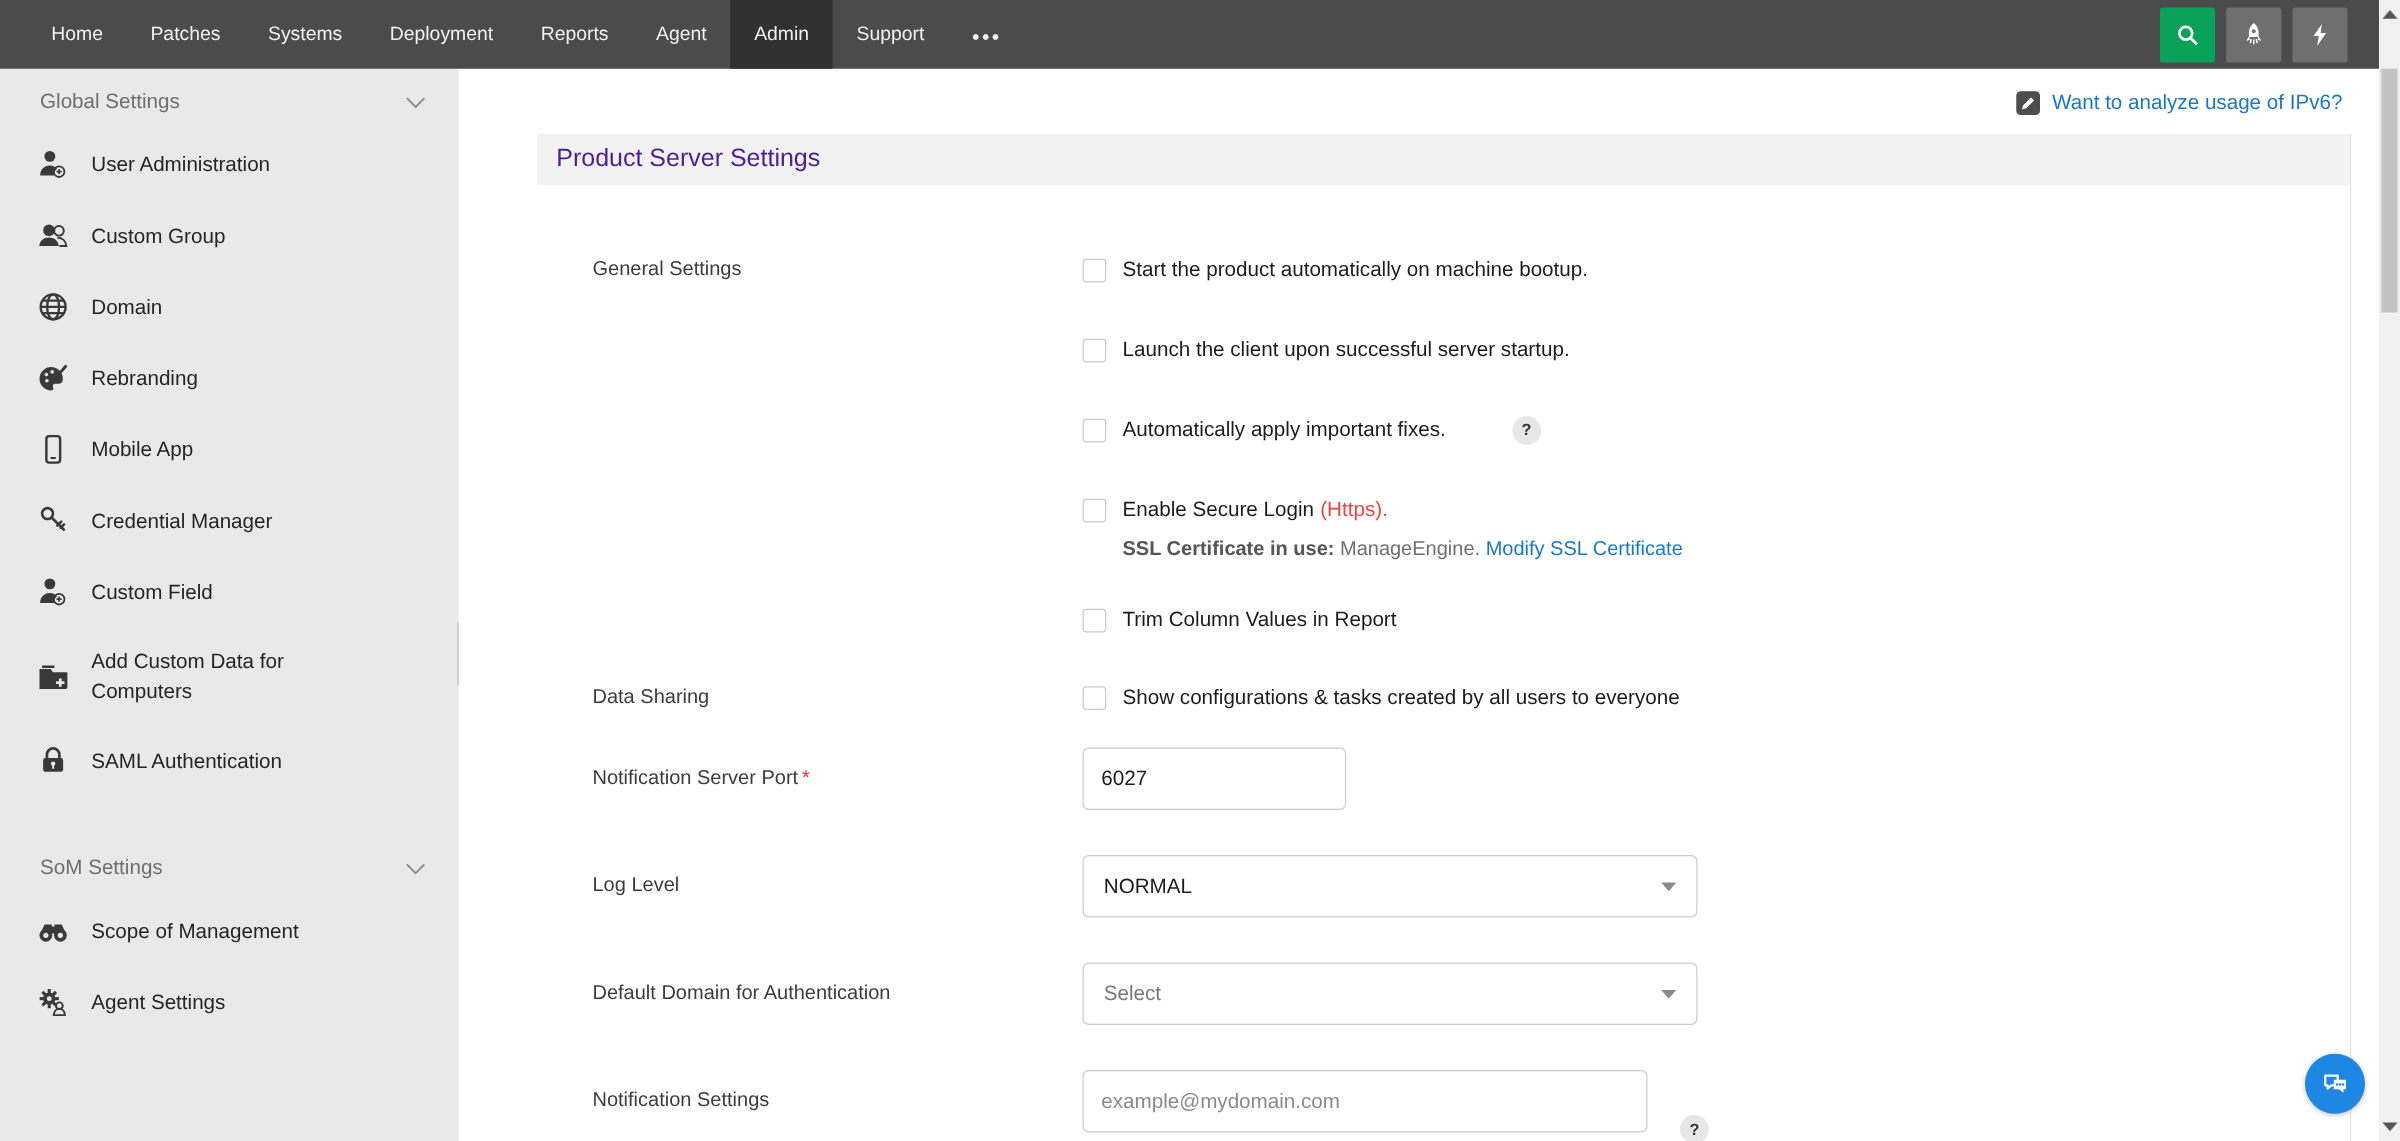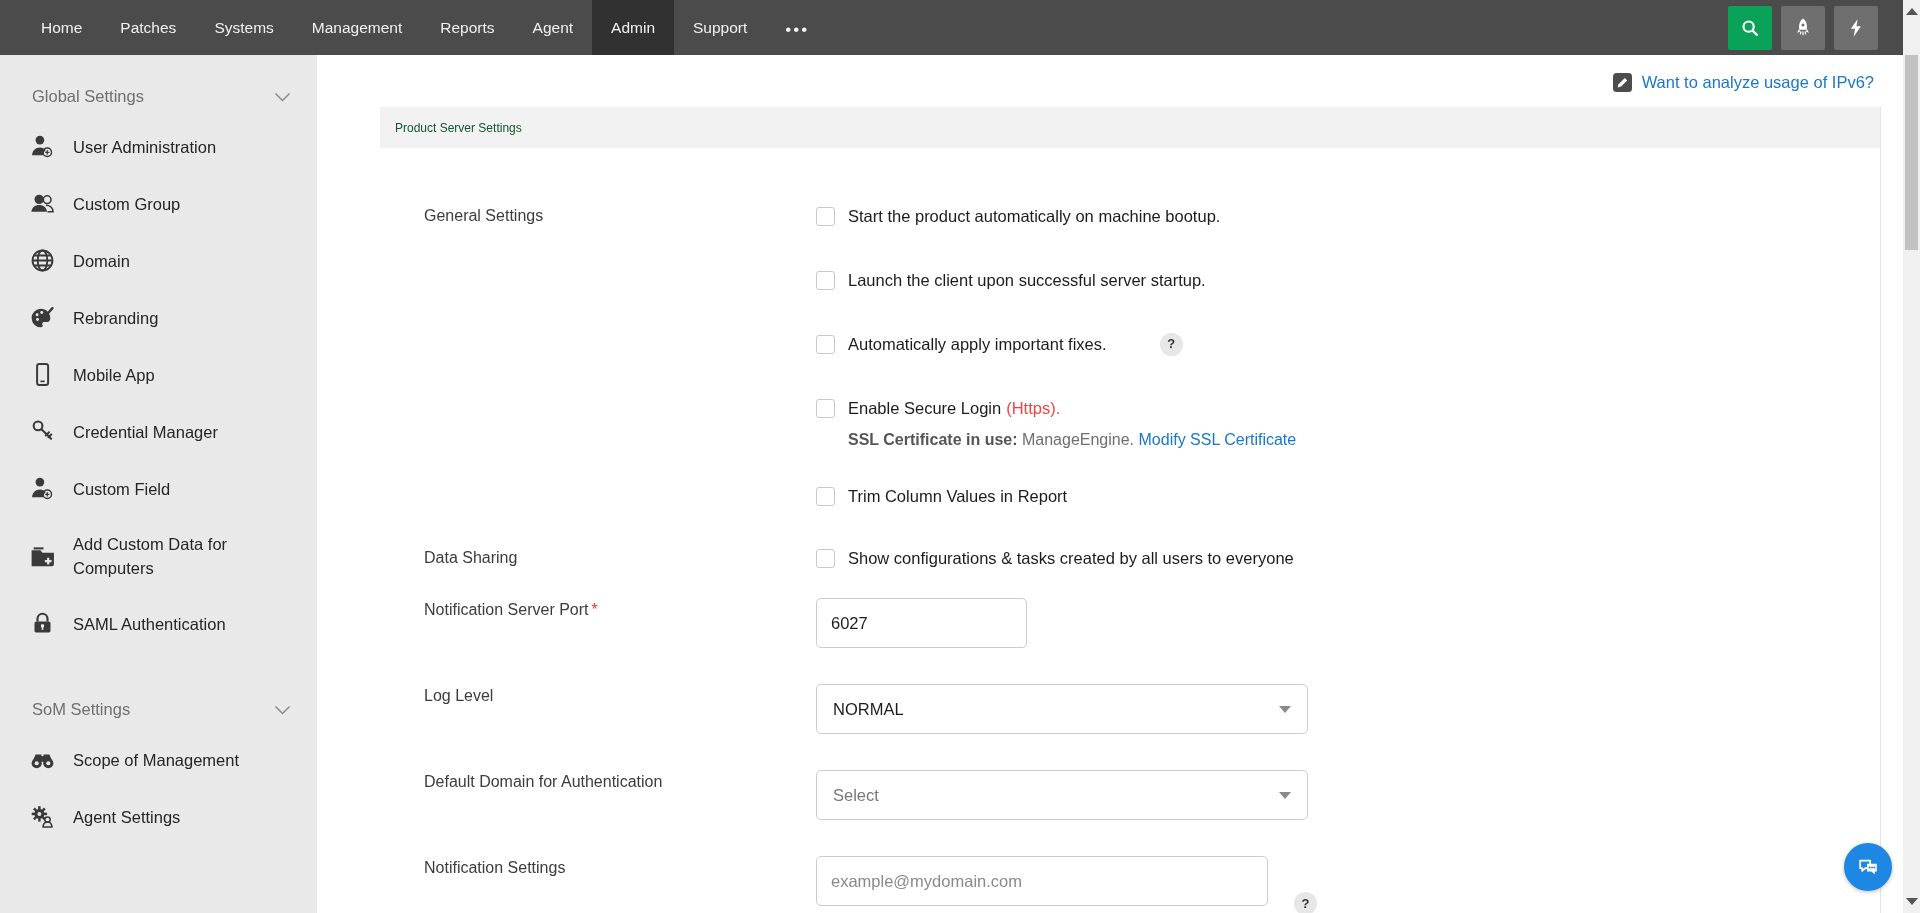--- a/index.html
+++ b/index.html
@@ -15,21 +15,21 @@
   .nav-item.more { letter-spacing:2px; font-size:17px; padding-top:4px; }
   .nav-actions { margin-left:auto; display:flex; align-items:center; gap:9px; padding-right:18px; }
   .nav-btn { width:44px; height:44px; border-radius:2px; display:flex;
     align-items:center; justify-content:center; cursor:pointer; background:#6f6f6f; }
   .nav-btn.search { background:#0aa158; }
 
   
   .page { display:flex; height:858px; position:relative; }
 
   
-  .sidebar { width:317px; background:#e9e9e9; padding-top:20px; flex-shrink:0; overflow:hidden; }
+  .sidebar { width:367px; background:#e9e9e9; padding-top:5px; flex-shrink:0; overflow:hidden; }
   .side-header { display:flex; align-items:center; justify-content:space-between;
     padding:12px 26px 12px 32px; color:#6f6f6f; font-size:16.5px; cursor:pointer; }
   .side-header.som { margin-top:36px;gap:18px; }
   .side-item { display:flex; align-items:center; gap:17px; padding:15px 20px 15px 28px;
     color:#252525; font-size:16.5px; line-height:24px; cursor:pointer; }
   .side-item .ic { width:28px; height:27px; flex-shrink:0; display:flex; align-items:center; justify-content:center; }
   .side-item .lbl { max-width:235px; }
 
   
   .resize-handle { position:absolute; left:366px; top:443px; width:14px; height:50px;
@@ -39,24 +39,24 @@
     border-top:6px solid transparent; border-bottom:6px solid transparent; border-right:7px solid #9f9f9f; }
 
   
   .content { flex:1; display:flex; flex-direction:column; position:relative; background:#fff; overflow:hidden; }
   .link-row { display:flex; justify-content:flex-end; align-items:center; gap:9px;
     padding:16px 46px 8px 0; height:46px;text-align:right; }
   .ipv6-link { color:#1878c8; font-size:16.5px; text-decoration:none; cursor:pointer; }
 
   .panel { margin:6px 39px 0 63px; flex:1; border-right:1px solid #e4e4e4; }
   .panel-header { background:#f2f2f2; height:41px; display:flex; align-items:center;
-    padding-left:15px; font-size:12px; color:#14532d; }
+    padding-left:15px; font-size:20px; color:#4c1d95; }
 
   .form { padding:56px 0 0 44px; color:#333; }
-  .form-row { display:flex; margin-bottom:0; }
+  .form-row { display:flex; align-items:center; margin-bottom:0; }
   .form-row.top { align-items:flex-start; }
   .form-label { width:392px; flex-shrink:0; font-size:16px; color:#3c3c3c; line-height:24px; }
   .req { color:#e53935; margin-left:3px; }
 
   .cb-line { display:flex; align-items:center; gap:13px; font-size:16.5px; color:#1c1c1c;
     line-height:24px; margin-bottom:40px; }
   .cb-line:last-child { margin-bottom:0; }
   .checkbox { width:19px; height:19px; border:1px solid #c9c9c9; border-radius:3px;
     background:#fff; flex-shrink:0; cursor:pointer; }
   .gray-suffix { color:#ef4444; margin-left:5px; }
@@ -103,21 +103,21 @@
 
   svg { display:block; }
 </style>
 </head>
 <body>
 
 <div class="nav">
   <div class="nav-item">Home</div>
   <div class="nav-item">Patches</div>
   <div class="nav-item">Systems</div>
-  <div class="nav-item">Management</div>
+  <div class="nav-item">Deployment</div>
   <div class="nav-item">Reports</div>
   <div class="nav-item">Agent</div>
   <div class="nav-item active">Admin</div>
   <div class="nav-item">Support</div>
   <div class="nav-item more">•••</div>
 
   <div class="nav-actions">
     <div class="nav-btn search">
       <span>
         <svg width="22" height="22" viewBox="0 0 24 24" fill="none" stroke="#fff" stroke-width="2.4" stroke-linecap="round">

